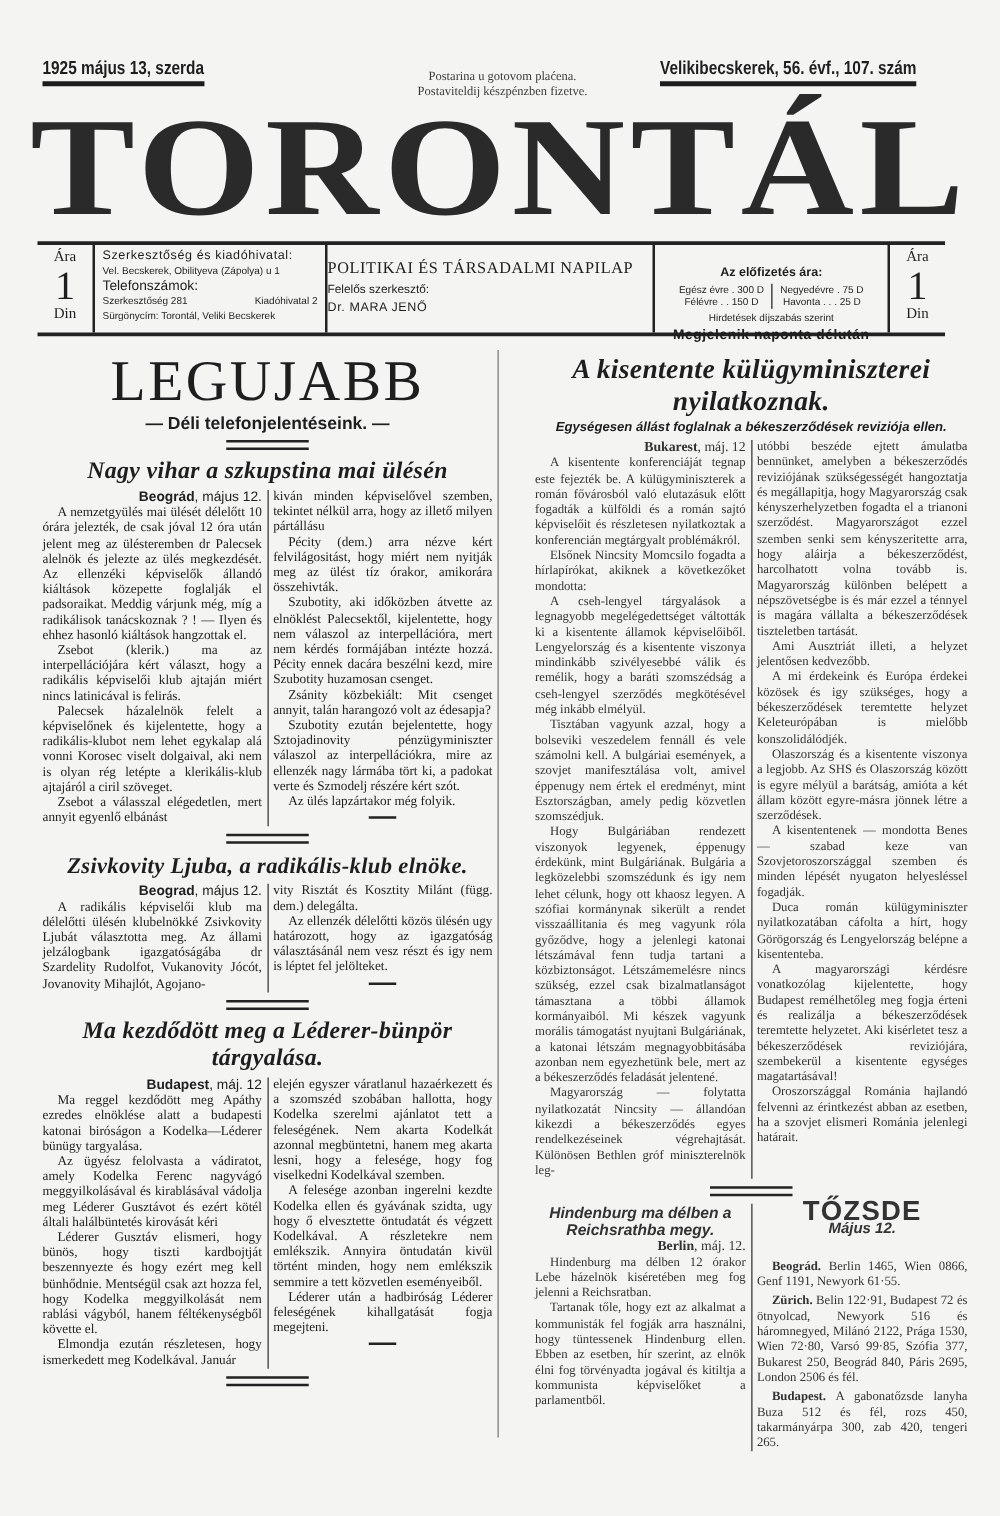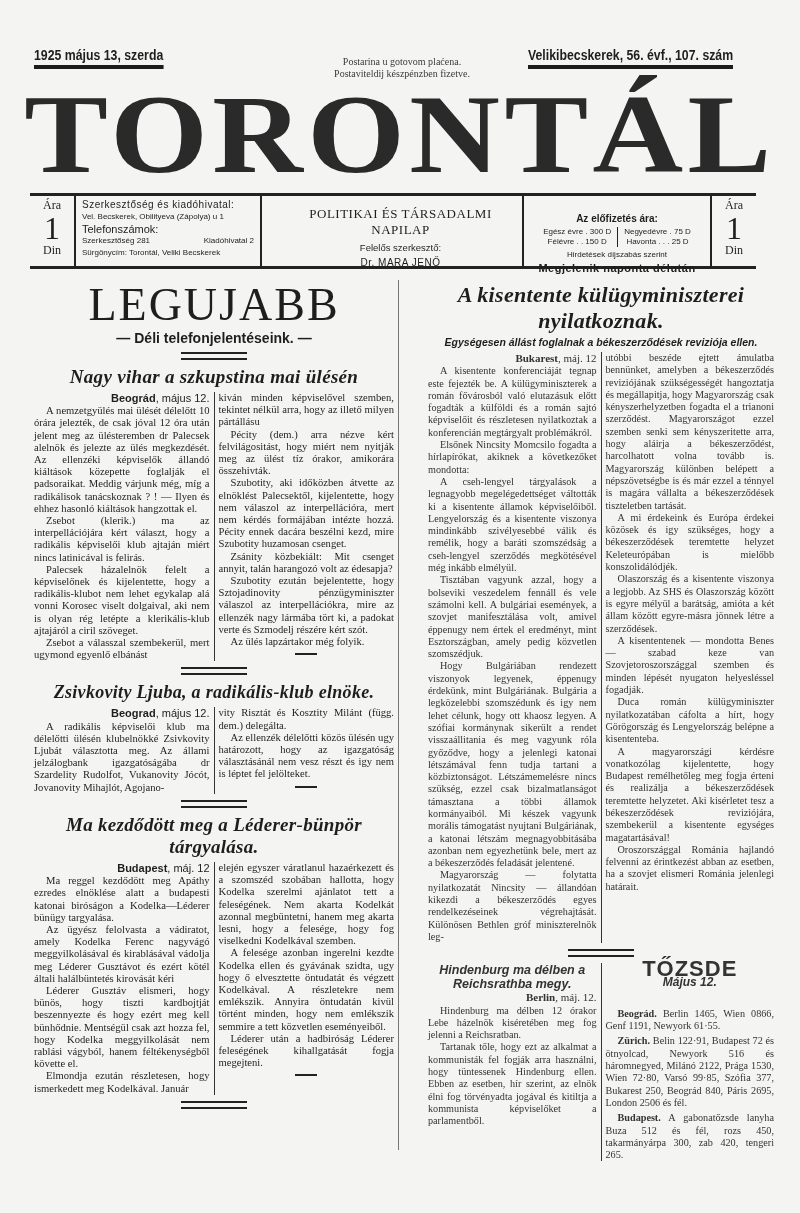--- a/index.html
+++ b/index.html
@@ -22,21 +22,21 @@
     transform: scaleX(1.12); transform-origin: center top;
   }
   #infobar { left: 30px; top: 193px; width: 726px; height: 70px; border-top: 3px solid #222; border-bottom: 3px solid #222; display:flex; }
   .price { width: 44px; text-align:center; font-size: 12px; line-height: 13px; padding-top: 3px; }
   .price .big { font-size: 32px; line-height: 32px; font-weight: normal; }
   .vsep { width: 2px; background:#222; }
   .office { width: 172px; font-size: 8px; line-height: 12px; padding: 3px 6px; font-family: "Liberation Sans", sans-serif; }
   .office .t { font-size: 10px; letter-spacing: 0.5px; }
   .office .c { text-align:left; font-size: 11px; }
   .office .row { display:flex; justify-content: space-between; }
-  .center { flex: 1; text-align: center; padding-top: 10px; padding-left: 17px; }
+  .center { flex: 1; text-align: left; padding-top: 10px; }
   .center .np { font-size: 13px; letter-spacing: 0.5px; }
   .center .ed { font-size: 9.5px; font-family: "Liberation Sans", sans-serif; margin-top: 4px; }
   .center .nm { font-size: 10px; font-family: "Liberation Sans", sans-serif; margin-top: 4px; letter-spacing: 0.5px; }
   .subs { width: 178px; font-size: 8.5px; line-height: 10px; padding: 18px 4px; text-align:center; }
   .subs .h { font-size: 10px; font-weight: bold; font-family: "Liberation Sans", sans-serif; margin-bottom: 3px; }
   .subs .grid { display:flex; justify-content:center; font-family: "Liberation Sans", sans-serif; font-size: 8px; }
   .subs .grid div { padding: 0 3px; }
   .subs .grid .l { border-right: 1px solid #222; }
   .subs .ad { font-size: 8px; margin-top: 3px; font-family: "Liberation Sans", sans-serif; }
   .subs .daily { font-size: 11px; font-weight: bold; margin-top: 3px; letter-spacing: 0.5px; font-family: "Liberation Sans", sans-serif; }
@@ -130,21 +130,21 @@
   <div class="dbl"></div>
 
   <div>
     <div class="headline">Nagy vihar a szkupstina mai ülésén</div>
     <div class="cols" style="margin-top:4px;">
       <div class="col">
         <div class="dl"><b>Beográd</b><span>, május 12.</span></div>
         <p>A nemzetgyülés mai ülését délelőtt 10 órára jelezték, de csak jóval 12 óra után jelent meg az ülésteremben dr Palecsek alelnök és jelezte az ülés megkezdését. Az ellenzéki képviselők állandó kiáltások közepette foglalják el padsoraikat. Meddig várjunk még, míg a radikálisok tanácskoznak ? ! — Ilyen és ehhez hasonló kiáltások hangzottak el.</p>
         <p>Zsebot (klerik.) ma az interpellációjára kért választ, hogy a radikális képviselői klub ajtaján miért nincs latinicával is felirás.</p>
         <p>Palecsek házalelnök felelt a képviselőnek és kijelentette, hogy a radikális-klubot nem lehet egykalap alá vonni Korosec viselt dolgaival, aki nem is olyan rég letépte a klerikális-klub ajtajáról a ciril szöveget.</p>
-        <p>Zsebot a válasszal szembekerül, mert ugymond egyenlő elbánást</p>
+        <p>Zsebot a válasszal elégedetlen, mert annyit egyenlő elbánást</p>
       </div>
       <div class="mid"></div>
       <div class="col">
         <p style="text-indent:0">kiván minden képviselővel szemben, tekintet nélkül arra, hogy az illető milyen pártállásu</p>
         <p>Pécity (dem.) arra nézve kért felvilágositást, hogy miért nem nyitják meg az ülést tíz órakor, amikorára összehivták.</p>
         <p>Szubotity, aki időközben átvette az elnöklést Palecsektől, kijelentette, hogy nem válaszol az interpellációra, mert nem kérdés formájában intézte hozzá. Pécity ennek dacára beszélni kezd, mire Szubotity huzamosan csenget.</p>
         <p>Zsánity közbekiált: Mit csenget annyit, talán harangozó volt az édesapja?</p>
         <p>Szubotity ezután bejelentette, hogy Sztojadinovity pénzügyminiszter válaszol az interpellációkra, mire az ellenzék nagy lármába tört ki, a padokat verte és Szmodelj részére kért szót.</p>
         <p>Az ülés lapzártakor még folyik.</p>
         <div class="dash"></div>
@@ -202,20 +202,21 @@
         <p>A kisentente konferenciáját tegnap este fejezték be. A külügyminiszterek a román fővárosból való elutazásuk előtt fogadták a külföldi és a román sajtó képviselőit és részletesen nyilatkoztak a konferencián megtárgyalt problémákról.</p>
         <p>Elsőnek Nincsity Momcsilo fogadta a hírlapírókat, akiknek a következőket mondotta:</p>
         <p>A cseh-lengyel tárgyalások a legnagyobb megelégedettséget váltották ki a kisentente államok képviselőiből. Lengyelország és a kisentente viszonya mindinkább szivélyesebbé válik és remélik, hogy a baráti szomszédság a cseh-lengyel szerződés megkötésével még inkább elmélyül.</p>
         <p>Tisztában vagyunk azzal, hogy a bolseviki veszedelem fennáll és vele számolni kell. A bulgáriai események, a szovjet manifesztálása volt, amivel éppenugy nem értek el eredményt, mint Esztországban, amely pedig közvetlen szomszédjuk.</p>
         <p>Hogy Bulgáriában rendezett viszonyok legyenek, éppenugy érdekünk, mint Bulgáriának. Bulgária a legközelebbi szomszédunk és igy nem lehet célunk, hogy ott khaosz legyen. A szófiai kormánynak sikerült a rendet visszaállitania és meg vagyunk róla győződve, hogy a jelenlegi katonai létszámával fenn tudja tartani a közbiztonságot. Létszámemelésre nincs szükség, ezzel csak bizalmatlanságot támasztana a többi államok kormányaiból. Mi készek vagyunk morális támogatást nyujtani Bulgáriának, a katonai létszám megnagyobbitásába azonban nem egyezhetünk bele, mert az a békeszerződés feladását jelentené.</p>
         <p>Magyarország — folytatta nyilatkozatát Nincsity — állandóan kikezdi a békeszerződés egyes rendelkezéseinek végrehajtását. Különösen Bethlen gróf miniszterelnök leg-</p>
       </div>
       <div class="mid"></div>
       <div class="col">
         <p style="text-indent:0">utóbbi beszéde ejtett ámulatba bennünket, amelyben a békeszerződés reviziójának szükségességét hangoztatja és megállapitja, hogy Magyarország csak kényszerhelyzetben fogadta el a trianoni szerződést. Magyarországot ezzel szemben senki sem kényszeritette arra, hogy aláirja a békeszerződést, harcolhatott volna tovább is. Magyarország különben belépett a népszövetségbe is és már ezzel a ténnyel is magára vállalta a békeszerződések tiszteletben tartását.</p>
+        <p>Ami Ausztriát illeti, a helyzet jelentősen kedvezőbb.</p>
         <p>A mi érdekeink és Európa érdekei közösek és igy szükséges, hogy a békeszerződések teremtette helyzet Keleteurópában is mielőbb konszolidálódjék.</p>
         <p>Olaszország és a kisentente viszonya a legjobb. Az SHS és Olaszország között is egyre mélyül a barátság, amióta a két állam között egyre-másra jönnek létre a szerződések.</p>
         <p>A kisententenek — mondotta Benes — szabad keze van Szovjetoroszországgal szemben és minden lépését nyugaton helyesléssel fogadják.</p>
         <p>Duca román külügyminiszter nyilatkozatában cáfolta a hírt, hogy Görögország és Lengyelország belépne a kisententeba.</p>
         <p>A magyarországi kérdésre vonatkozólag kijelentette, hogy Budapest remélhetőleg meg fogja érteni és realizálja a békeszerződések teremtette helyzetet. Aki kisérletet tesz a békeszerződések reviziójára, szembekerül a kisentente egységes magatartásával!</p>
         <p>Oroszországgal Románia hajlandó felvenni az érintkezést abban az esetben, ha a szovjet elismeri Románia jelenlegi határait.</p>
       </div>
     </div>
   </div>
   <div class="dbl"></div>

